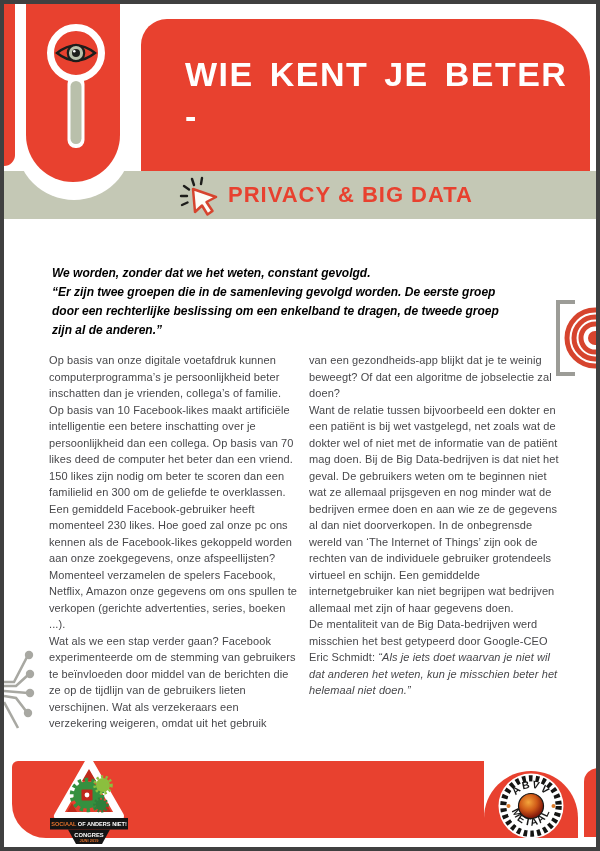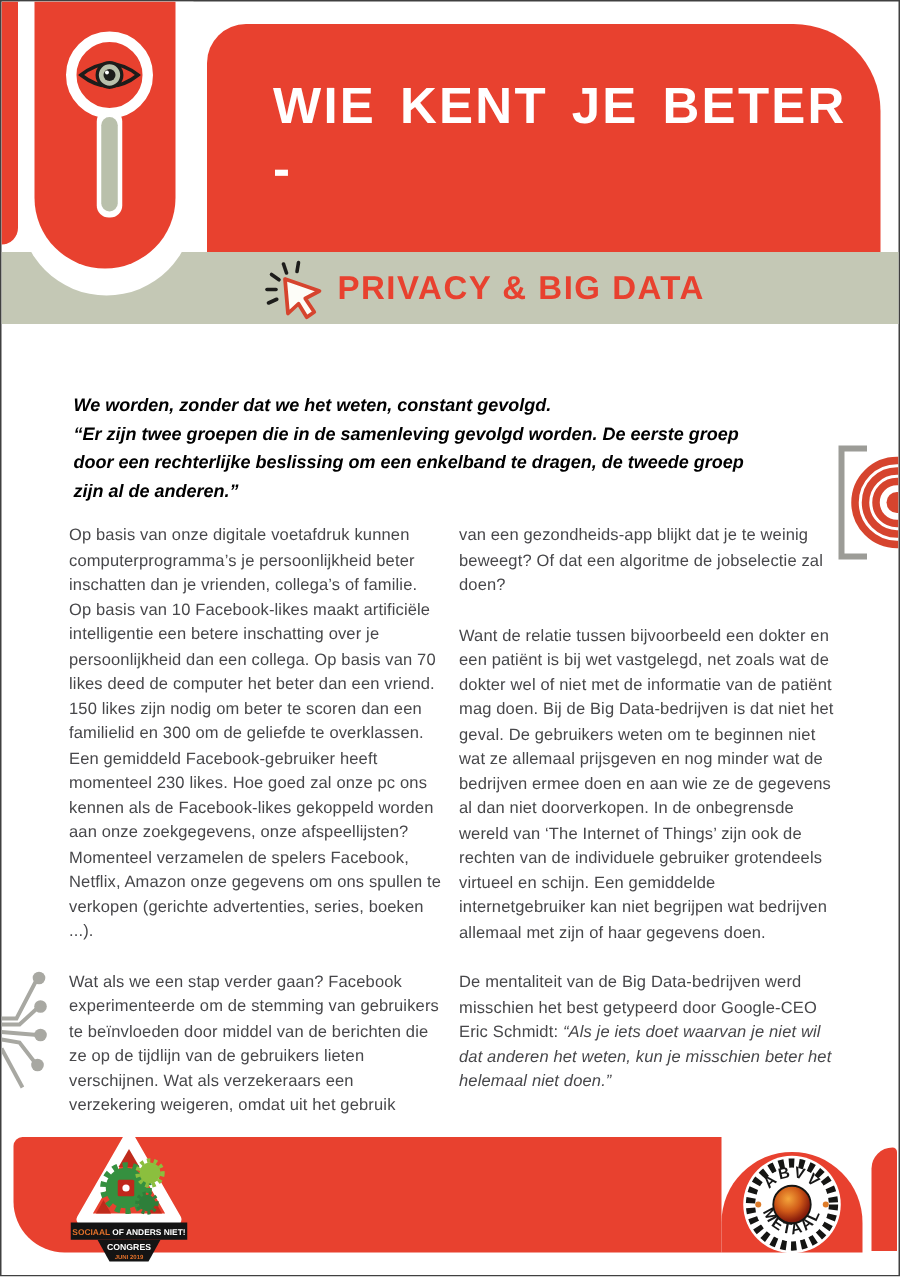--- a/index.html
+++ b/index.html
@@ -1,20 +1,20 @@
 <!DOCTYPE html>
 <html><head>
 <meta charset="utf-8">
 <style>
   * { margin:0; padding:0; box-sizing:border-box; }
   html,body { background:#ffffff; }
   body { font-family:"Liberation Sans", sans-serif; }
 
   .page { position:relative; width:600px; height:851px; background:#fff;
-          overflow:hidden; border:1px solid #404040; }
+          overflow:hidden; border:4px solid #404040; }
 
   
   .strip-left { position:absolute; left:0; top:0; width:11px; height:162px;
                 background:#e8412f; border-radius:0 0 12px 0; z-index:3; }
   .u-halo { position:absolute; left:12px; top:0; width:116px; height:196px;
             background:#fff; border-radius:0 0 58px 58px; z-index:2; }
   .u-shape { position:absolute; left:22px; top:0; width:94px; height:178px;
              background:#e8412f; border-radius:0 0 47px 47px; z-index:3; }
   .magnifier-svg { position:absolute; left:22px; top:0; z-index:4; }
 
@@ -38,21 +38,21 @@
 
   
   .scan-svg { position:absolute; right:0; top:288px; }
   .net-svg  { position:absolute; left:0; top:640px; }
 
   
   .col { position:absolute; top:348px; font-size:11px; line-height:16.5px;
          color:#47474a; letter-spacing:0.1px; }
   .col-left  { left:45px;  width:250px; }
   .col-right { left:305px; width:258px; }
-  .col p + p { margin-top:17px; }
+  .col p + p { }
   .quote-italic { font-style:italic; }
 
   
   .footer-band { position:absolute; left:8px; top:757px; width:472px; height:77px;
                  background:#e8412f; border-radius:6px 0 0 34px; z-index:1; }
   .footer-arch { position:absolute; left:480px; top:767px; width:94px; height:67px;
                  background:#e8412f; border-radius:47px 47px 0 0; z-index:1; }
   .footer-strip { position:absolute; left:580px; top:764px; width:17px; height:69px;
                   background:#e8412f; border-radius:14px 3px 0 0; z-index:1; }
   .congress-svg { position:absolute; left:46px; top:751px; z-index:2; }

